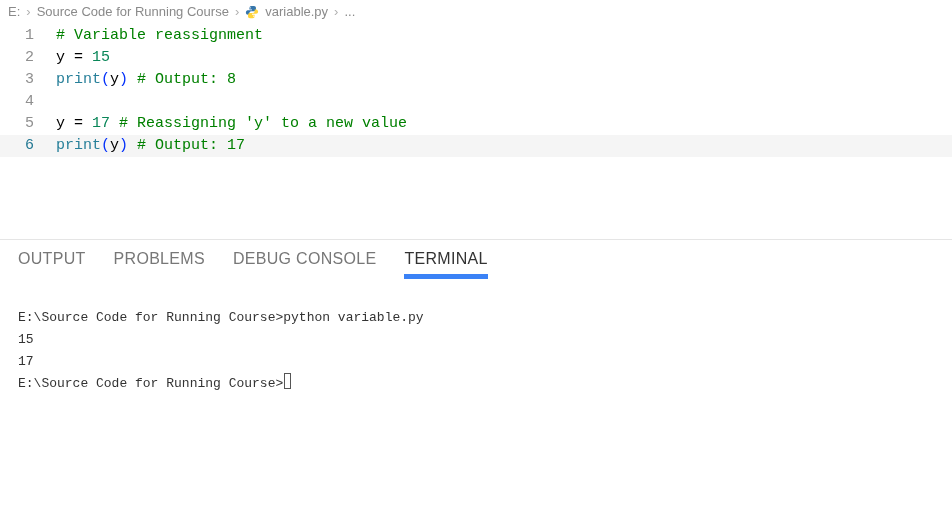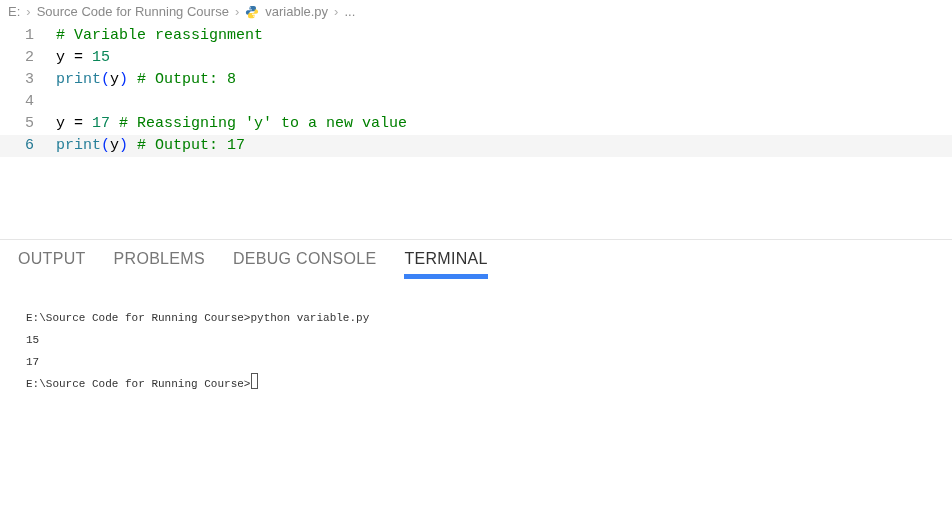--- a/index.html
+++ b/index.html
@@ -74,23 +74,23 @@
   .panel-tab {
     padding-bottom: 6px;
     cursor: pointer;
   }
   .panel-tab.active {
     color: #333;
     border-bottom: 5px solid #3b82f6;
   }
   .terminal {
     font-family: Consolas, "Courier New", monospace;
-    font-size: 11px;
+    font-size: 13px;
     line-height: 22px;
-    padding: 28px 18px 10px 26px;
+    padding: 28px 18px 10px 18px;
     color: #333;
     white-space: pre;
   }
   .term-line { display: block; }
   .cursor-box {
     display: inline-block;
     width: 7px;
     height: 16px;
     border: 1px solid #555;
     vertical-align: -2px;

